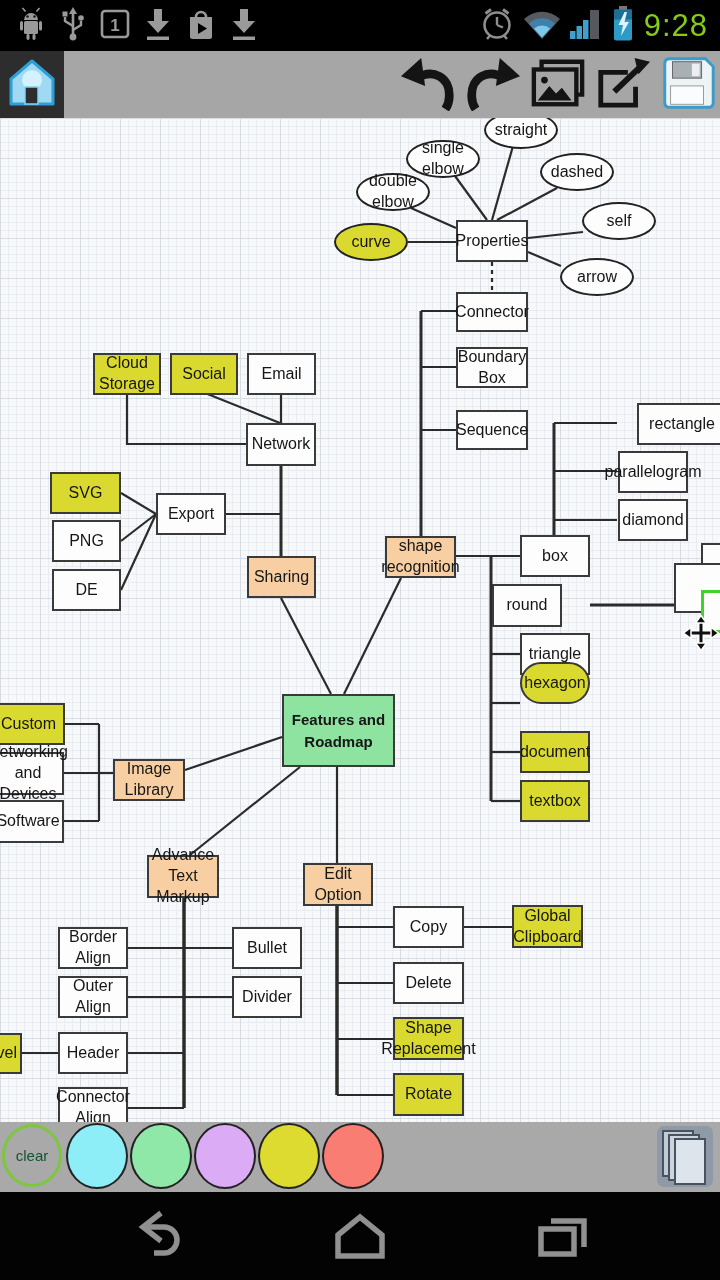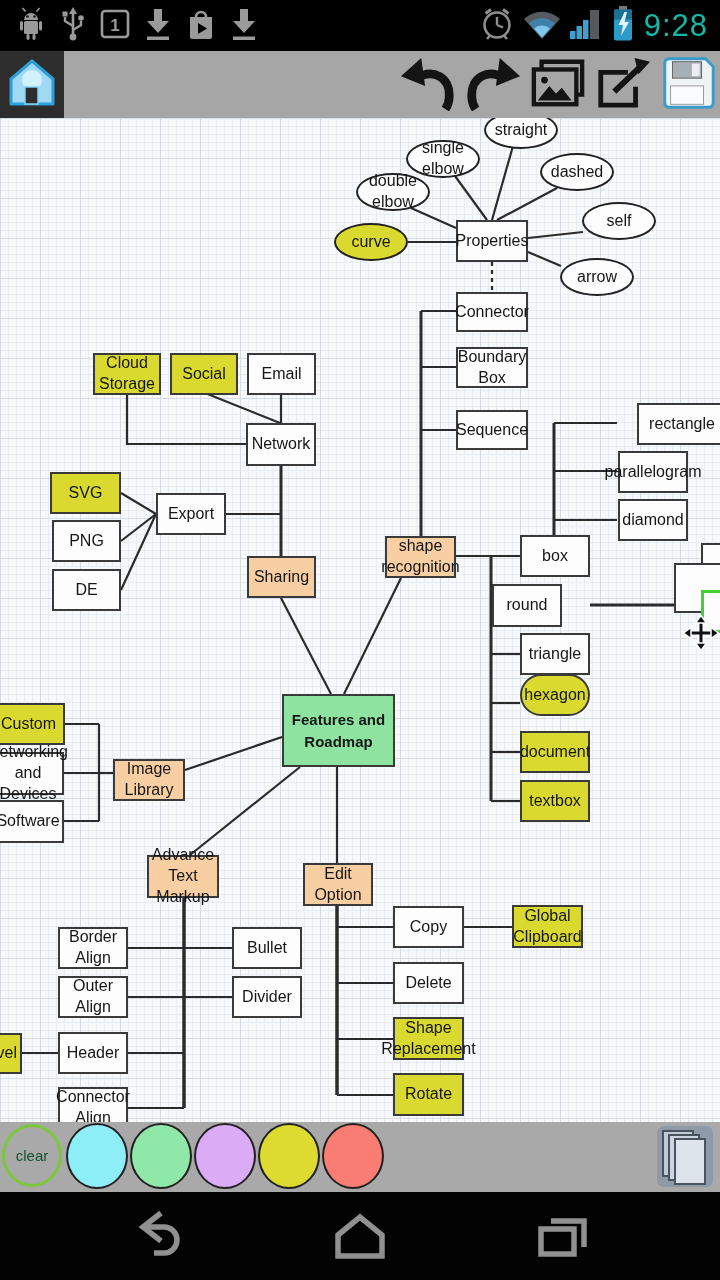--- a/index.html
+++ b/index.html
@@ -3,21 +3,21 @@
 <meta charset="utf-8">
 <style>
   html,body{margin:0;padding:0;background:#222}
   .screen{position:relative;width:720px;height:1280px;background:#000;overflow:hidden;
           font-family:"Liberation Sans",sans-serif}
   
   .statusbar{position:absolute;left:0;top:0;width:720px;height:51px;background:#000;
              display:flex;align-items:center}
   .sb-left{display:flex;gap:14px;padding-left:16px;align-items:center}
   .sb-right{margin-left:auto;display:flex;gap:9px;align-items:center;padding-right:12px}
-  .sb-time{color:#14b8a6;font-size:31px;letter-spacing:1px;line-height:1}
+  .sb-time{color:#84cc16;font-size:31px;letter-spacing:1px;line-height:1}
   
   .appbar{position:absolute;left:0;top:51px;width:720px;height:67px;background:#a6a6a6}
   .home-btn{position:absolute;left:0;top:0;width:64px;height:67px;background:#2d2d2d;
             display:flex;align-items:center;justify-content:center;cursor:pointer}
   .appbar-right{position:absolute;right:0;top:0;height:67px;display:flex;align-items:center;gap:7px;padding-right:3px}
   .tb-btn{width:58px;height:58px;display:flex;align-items:center;justify-content:center;cursor:pointer}
   
   .canvas{position:absolute;left:0;top:118px;width:720px;height:1004px;overflow:hidden;
     background-color:#f7f8f9;
     background-image:
@@ -279,21 +279,21 @@
         <div class="node" style="left: 156px; top: 375px; width: 70px; height: 42px; background: rgb(253, 253, 253);">Export</div>
         <div class="node" style="left: 247px; top: 438px; width: 69px; height: 42px; background: rgb(248, 207, 162);">Sharing</div>
         <div class="node" style="left: 385px; top: 418px; width: 71px; height: 42px; background: rgb(248, 207, 162);">shape
 recognition</div>
         <div class="node" style="left: 637px; top: 285px; width: 90px; height: 42px; background: rgb(253, 253, 253);">rectangle</div>
         <div class="node" style="left: 618px; top: 333px; width: 70px; height: 42px; background: rgb(253, 253, 253);">parallelogram</div>
         <div class="node" style="left: 618px; top: 381px; width: 70px; height: 42px; background: rgb(253, 253, 253);">diamond</div>
         <div class="node" style="left: 520px; top: 417px; width: 70px; height: 42px; background: rgb(253, 253, 253);">box</div>
         <div class="node" style="left: 492px; top: 466px; width: 70px; height: 43px; background: rgb(253, 253, 253);">round</div>
         <div class="node" style="left: 520px; top: 515px; width: 70px; height: 42px; background: rgb(253, 253, 253);">triangle</div>
-        <div class="node" style="left: 520px; top: 556px; width: 70px; height: 42px; background: rgb(217, 217, 47); border-radius: 21px;">hexagon</div>
+        <div class="node" style="left: 520px; top: 544px; width: 70px; height: 42px; background: rgb(217, 217, 47); border-radius: 21px;">hexagon</div>
         <div class="node" style="left: 520px; top: 613px; width: 70px; height: 42px; background: rgb(217, 217, 47);">document</div>
         <div class="node" style="left: 520px; top: 662px; width: 70px; height: 42px; background: rgb(217, 217, 47);">textbox</div>
         <div class="node bold" style="left: 282px; top: 576px; width: 113px; height: 73px; background: rgb(142, 227, 161);">Features and
 Roadmap</div>
         <div class="node" style="left: -8px; top: 585px; width: 73px; height: 42px; background: rgb(217, 217, 47);">Custom</div>
         <div class="node" style="left: -8px; top: 634px; width: 72px; height: 43px; background: rgb(253, 253, 253);">Networking
 and Devices</div>
         <div class="node" style="left: -8px; top: 682px; width: 72px; height: 43px; background: rgb(253, 253, 253);">Software</div>
         <div class="node" style="left: 113px; top: 641px; width: 72px; height: 42px; background: rgb(248, 207, 162);">Image Library</div>
         <div class="node" style="left: 147px; top: 737px; width: 72px; height: 43px; background: rgb(248, 207, 162);">Advance Text

